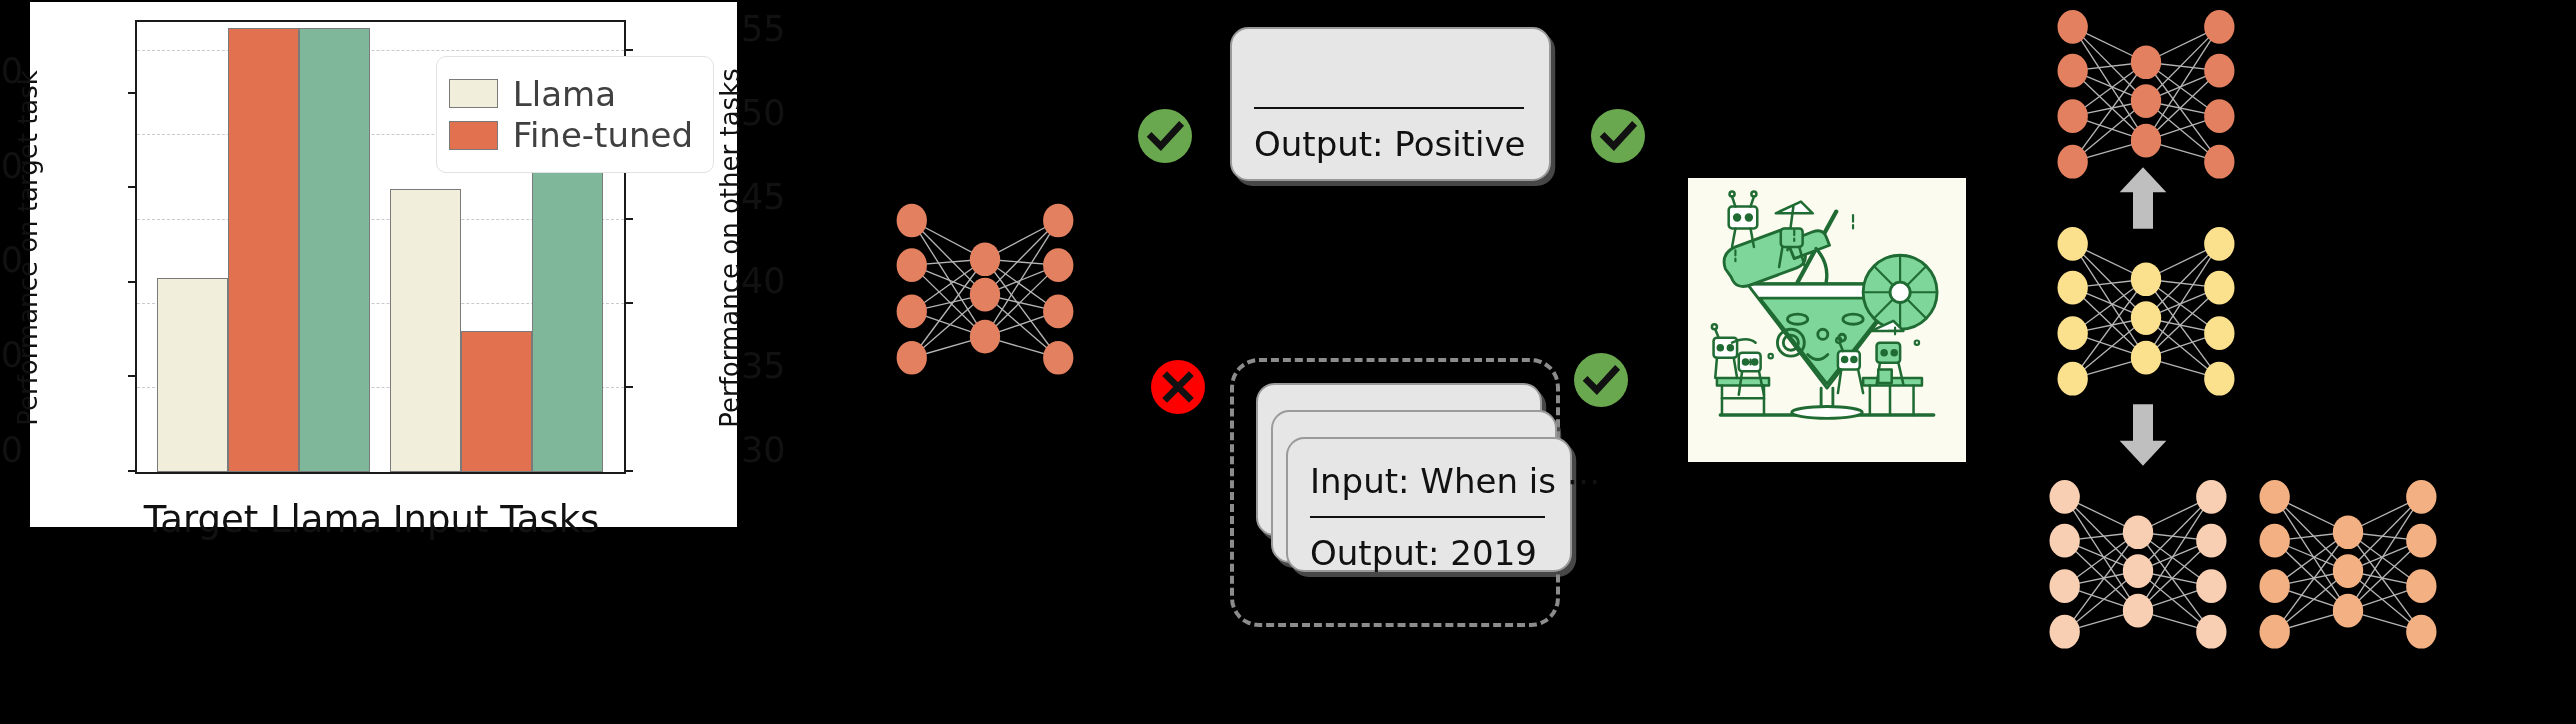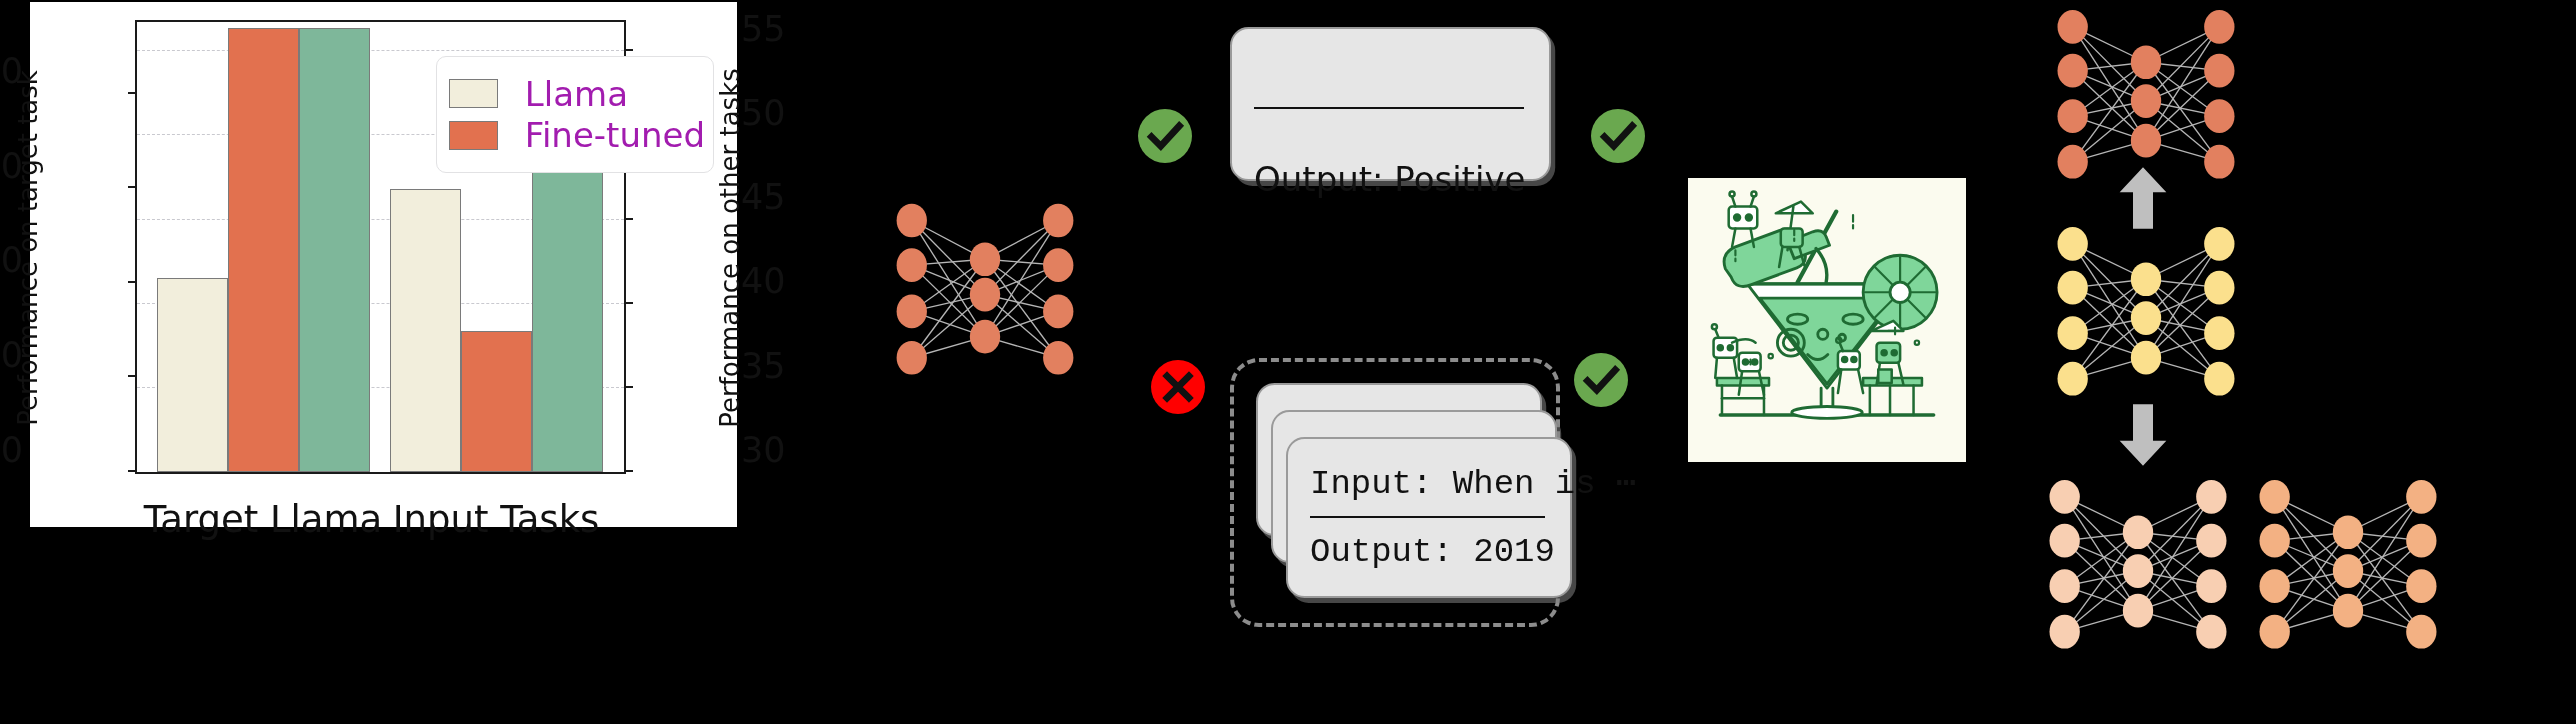--- a/index.html
+++ b/index.html
@@ -20,21 +20,21 @@
   .xtick{position:absolute;top:476px;transform:translateX(-50%);font-size:37px;color:#111;white-space:nowrap;}
   #ylabel-left{position:absolute;left:-1.7px;top:246px;transform:translate(-50%,-50%) rotate(-90deg);
       font-size:26px;color:#111;white-space:nowrap;}
   #ylabel-right{position:absolute;left:700px;top:246px;transform:translate(-50%,-50%) rotate(-90deg);
       font-size:26px;color:#111;white-space:nowrap;}
   
   #legend{position:absolute;left:299px;top:34px;width:278px;background:#fff;border:1.7px solid #e2e2e4;
           border-radius:10px;padding:11.8px 13.5px 11.8px 11.8px;box-sizing:border-box;}
   .legend-row{display:flex;align-items:center;margin:7.6px 0;}
   .legend-swatch{width:49px;height:29px;border:1.7px solid #7a7a7a;margin-right:15px;flex:0 0 auto;box-sizing:border-box;}
-  .legend-label{font-size:34px;color:#a21caf;line-height:1;white-space:nowrap;margin-left:12px;}
+  .legend-label{font-size:34px;color:#404040;line-height:1;white-space:nowrap;}
 
   
   .nn{position:absolute;}
   .nn svg{display:block;overflow:visible;}
 
   .card{position:absolute;background:#e6e6e6;border:2.5px solid #9a9a9a;border-radius:18.5px;
         box-shadow:4.2px 5px 0 rgba(130,130,130,.55);box-sizing:border-box;}
   .card-in{position:absolute;left:22px;top:22px;font-size:34px;color:#111;white-space:nowrap;}
   .card-rule{position:absolute;left:22px;right:25px;height:0;border-top:2.5px solid #111;}
   .card-out{position:absolute;left:22px;font-size:34px;color:#111;white-space:nowrap;}
@@ -156,27 +156,27 @@
       <ellipse cx="202" cy="22" rx="18" ry="20"></ellipse>
         <ellipse cx="202" cy="75" rx="18" ry="20"></ellipse>
       <ellipse cx="202" cy="130" rx="18" ry="20"></ellipse>
         <ellipse cx="202" cy="185" rx="18" ry="20"></ellipse>
     </g>
   </svg>
 </div>
 
 <div class="card" style="left:1230px;top:27px;width:321px;height:154px;">
   <div class="card-rule" style="top:78px;"></div>
-  <div class="card-out" style="top:95px;margin-top:35px;">Output: Positive</div>
+  <div class="card-out" style="top:95px;">Output: Positive</div>
 </div>
 
 <div class="dashed-box" style="left:1230px;top:358px;width:330px;height:269px;"></div>
 <div class="card" style="left:1256px;top:383px;width:286px;height:153px;"></div>
 <div class="card" style="left:1271px;top:410px;width:286px;height:153px;"></div>
-<div class="card" style="left:1286px;top:437px;width:286px;height:161px;font-family:Liberation Mono, monospace;">
+<div class="card" style="left:1286px;top:437px;width:286px;height:135px;">
   <div class="card-in">Input: When is ⋯</div>
   <div class="card-rule" style="top:77px;"></div>
   <div class="card-out" style="top:94px;">Output: 2019</div>
 </div>
 
 <div class="badge" style="left:1138px;top:109px;">
   <svg width="54" height="54" viewBox="0 0 64 64">
     <circle cx="32" cy="32" r="32" fill="#6aa84f"></circle>
     <path d="M16 33 L27 44 L49 20" stroke="#111" stroke-width="8" fill="none" stroke-linecap="square"></path>
   </svg>

